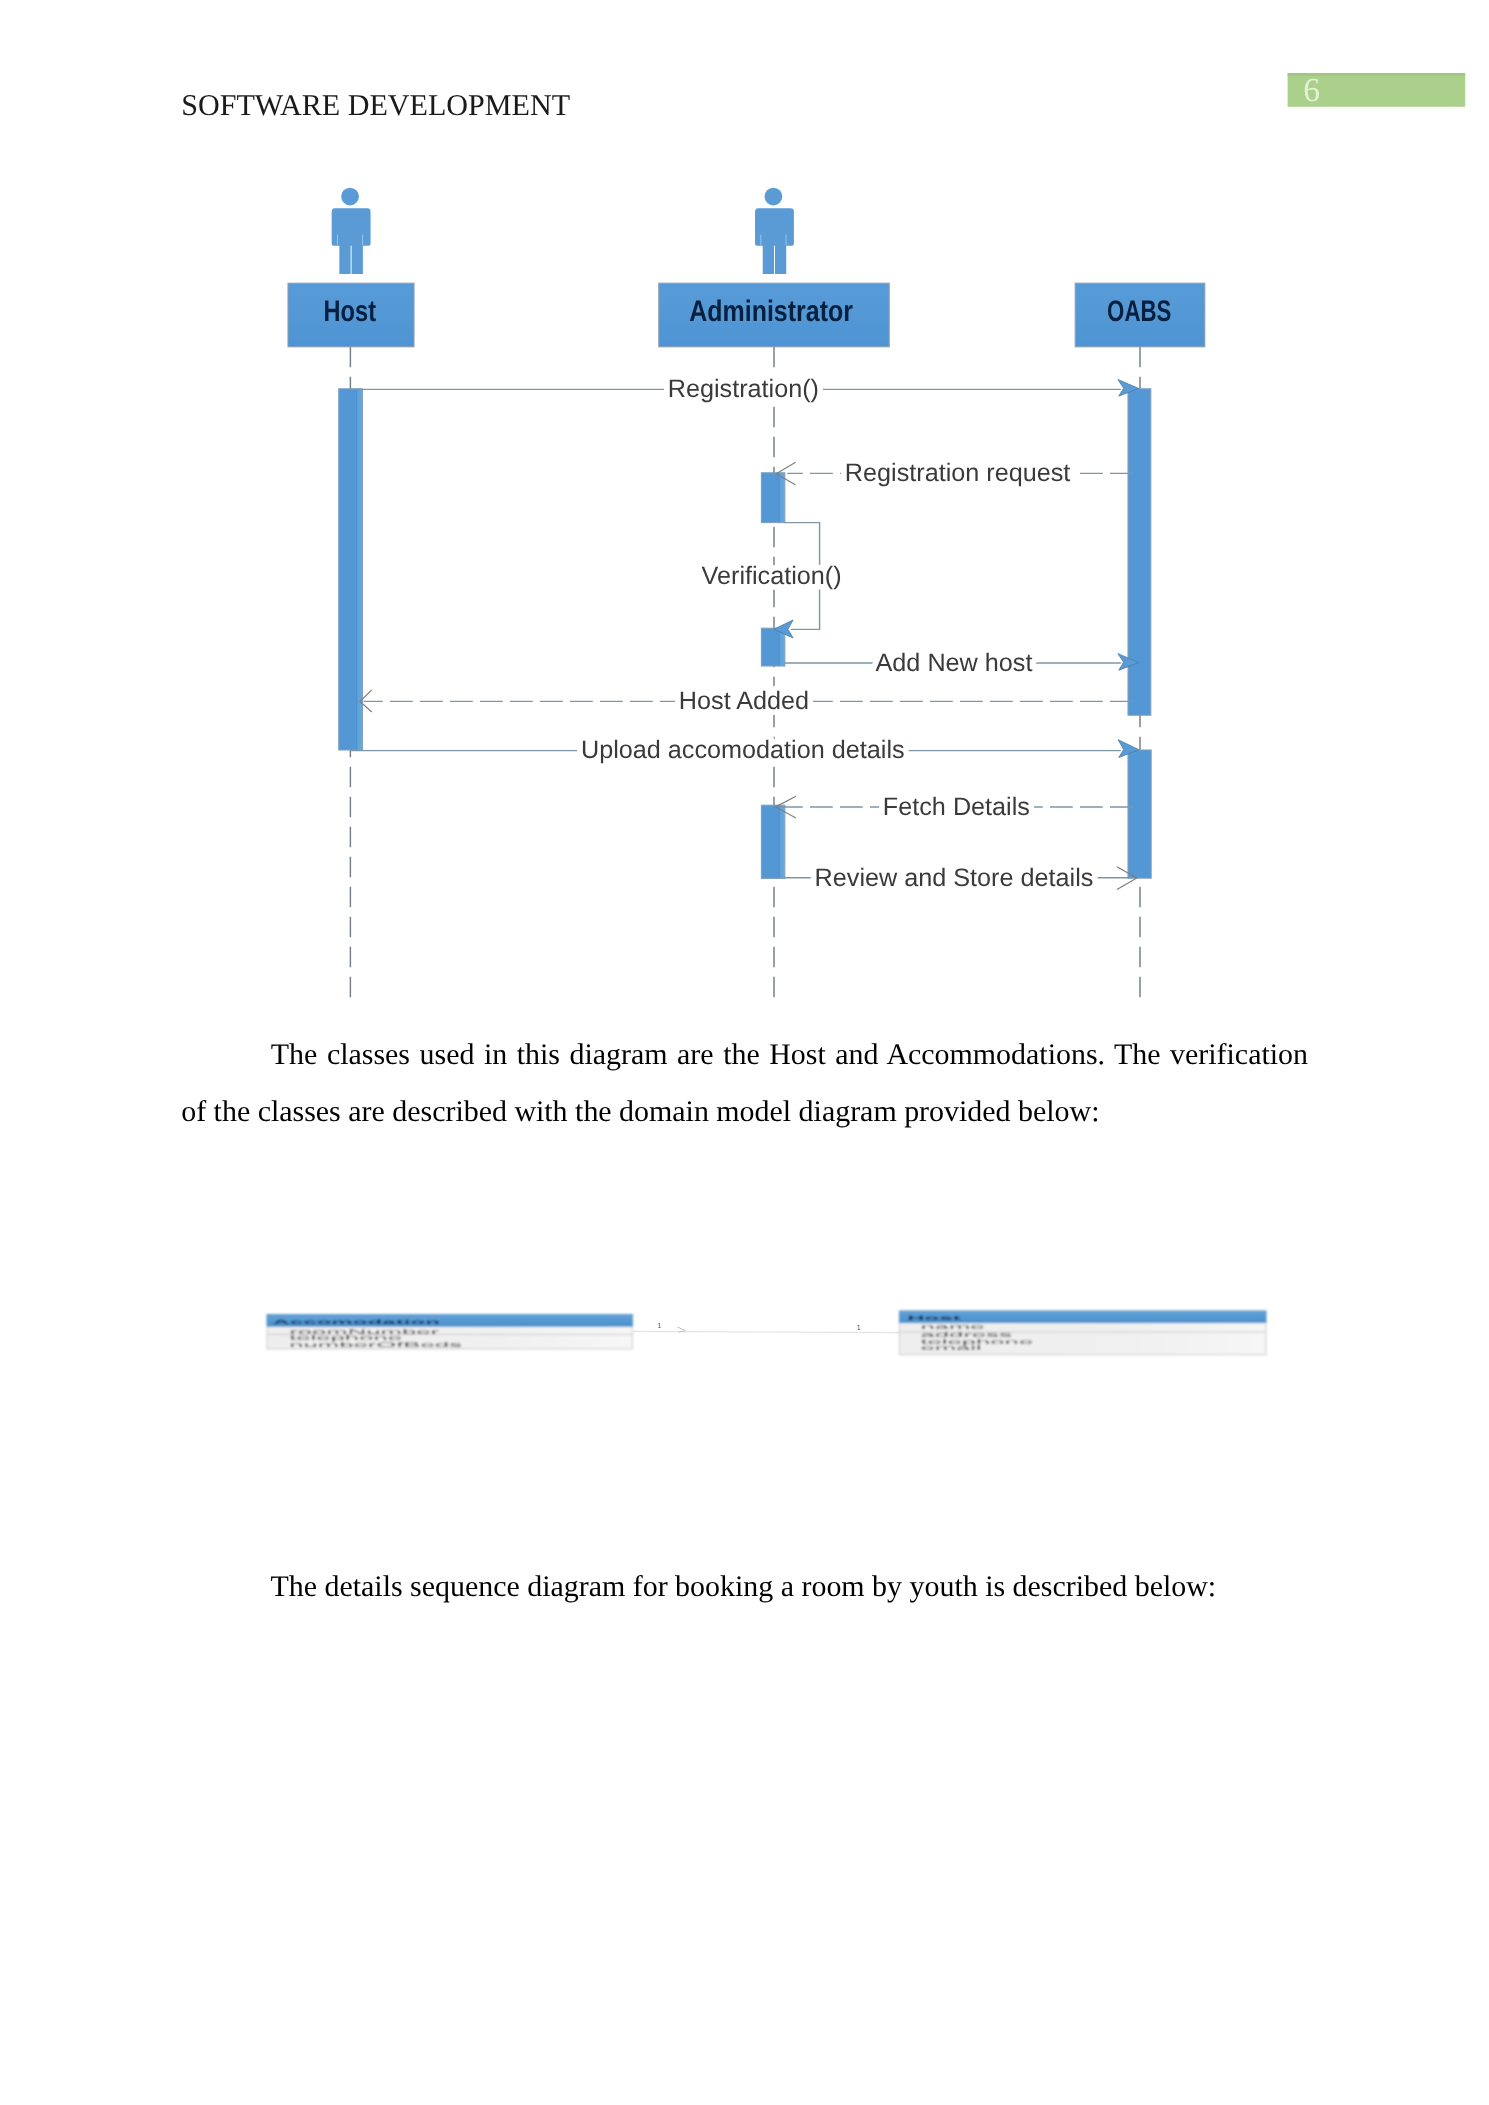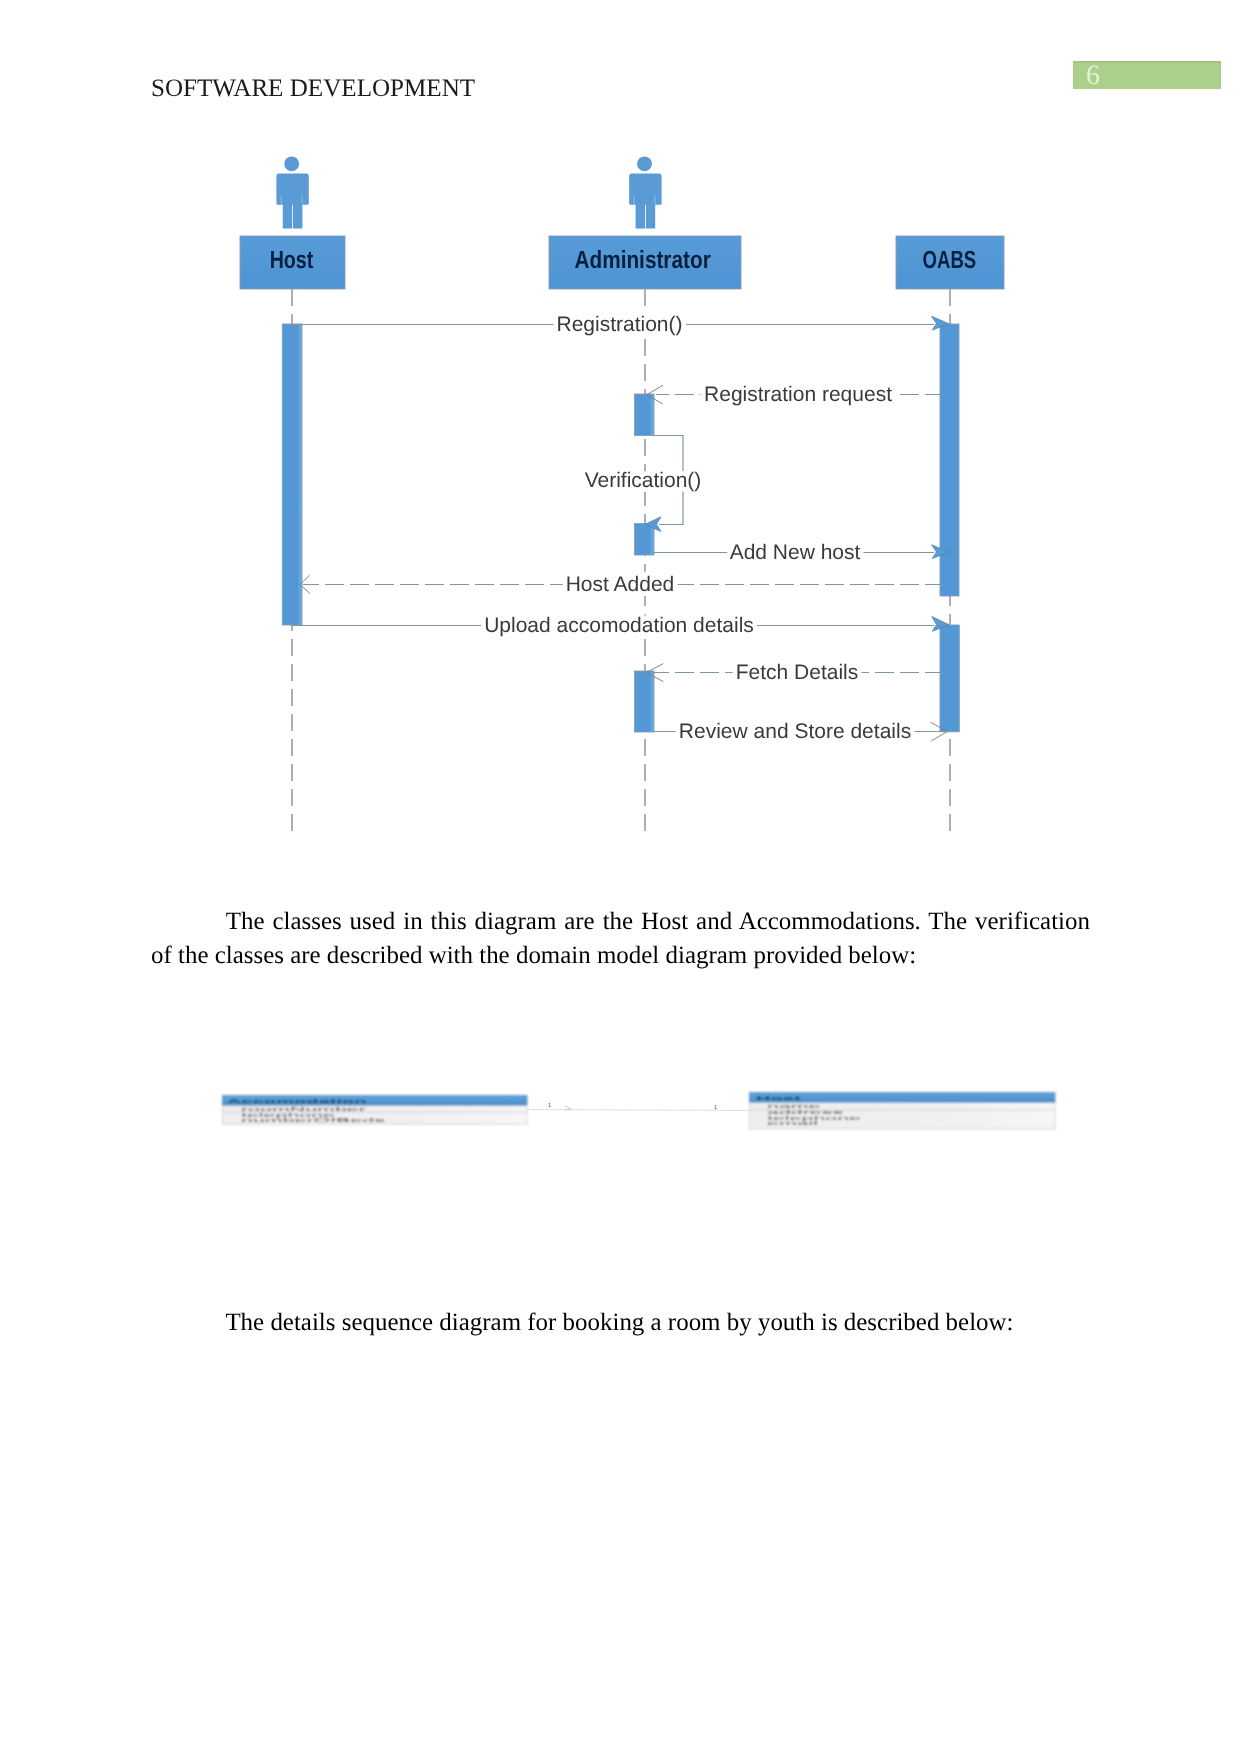--- a/index.html
+++ b/index.html
@@ -109,21 +109,21 @@
       <text x="798" y="401" text-anchor="middle" class="mlabel">Registration request</text>
       <text x="643" y="487" text-anchor="middle" class="mlabel">Verification()</text>
       <text x="795" y="559" text-anchor="middle" class="mlabel">Add New host</text>
       <text x="620" y="591" text-anchor="middle" class="mlabel">Host Added</text>
       <text x="619" y="632" text-anchor="middle" class="mlabel">Upload accomodation details</text>
       <text x="797" y="679" text-anchor="middle" class="mlabel">Fetch Details</text>
       <text x="795" y="738" text-anchor="middle" class="mlabel">Review and Store details</text>
     </g>
   </svg>
 
-  <div class="para" id="para1" style="left:151px;top:905px;width:939px;text-indent:74.7px;line-height:34px;">The classes used in this diagram are the Host and Accommodations. The verification of the classes are described with the domain model diagram provided below:</div>
+  <div class="para" id="para1" style="left:151px;top:856px;width:939px;text-indent:74.7px;line-height:47px;">The classes used in this diagram are the Host and Accommodations. The verification of the classes are described with the domain model diagram provided below:</div>
   <svg class="diagram" id="class-svg" width="1241" height="120" viewBox="0 0 1241 120" style="top:1070px;left:0;">
     <defs>
       <linearGradient id="clshdr" x1="0" y1="0" x2="0" y2="1">
         <stop offset="0%" stop-color="#62a3d8"></stop>
         <stop offset="100%" stop-color="#4a90cc"></stop>
       </linearGradient>
       <linearGradient id="clsbody" x1="0" y1="0" x2="1" y2="0">
         <stop offset="0%" stop-color="#eeeeee"></stop>
         <stop offset="60%" stop-color="#f0f0f0"></stop>
         <stop offset="100%" stop-color="#f6f6f6"></stop>

